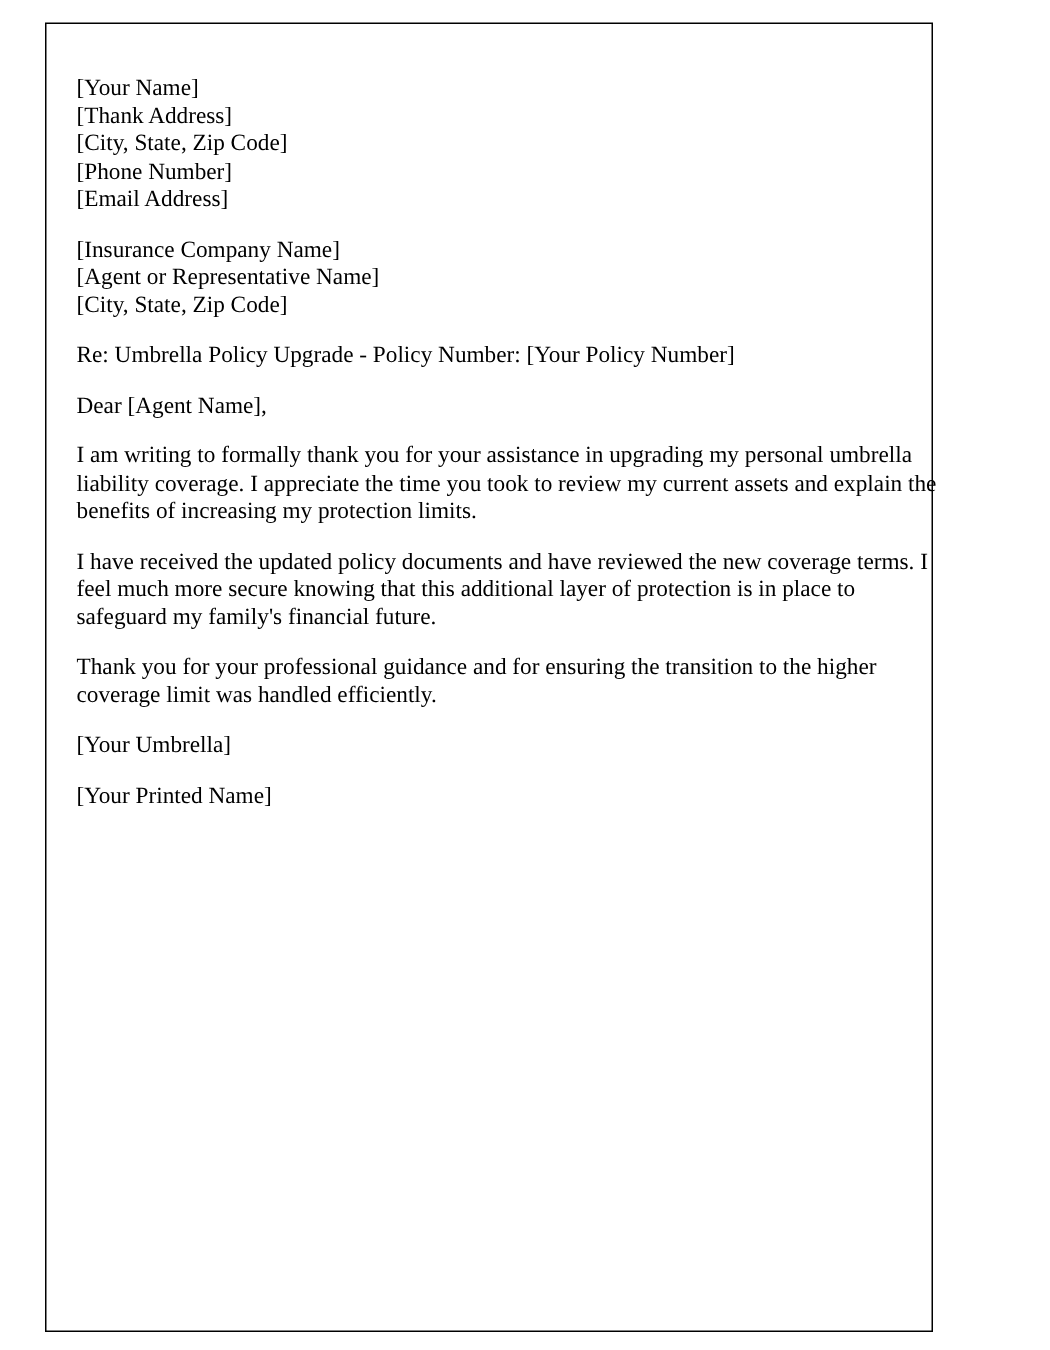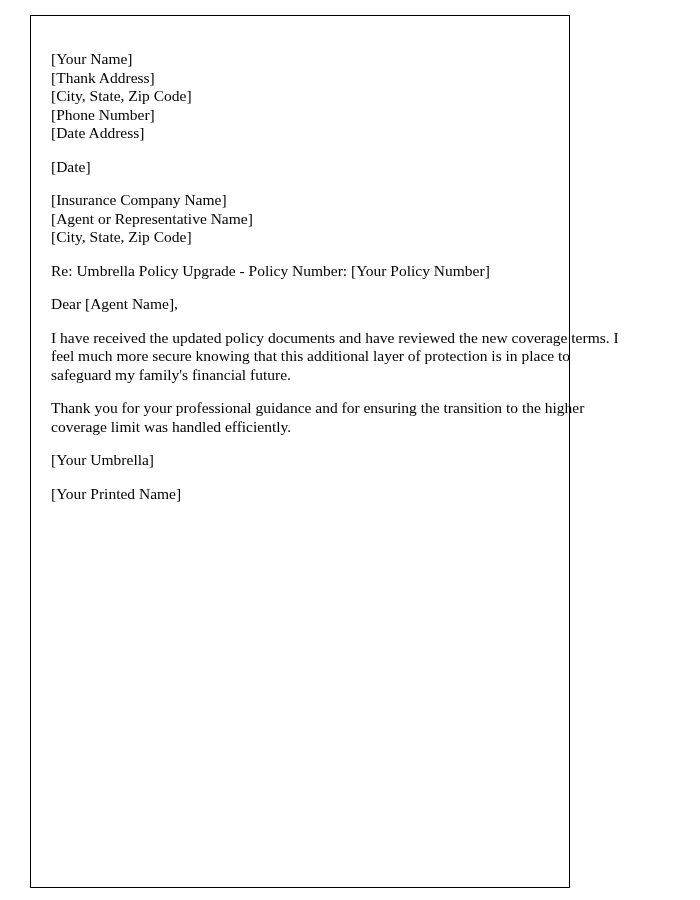--- a/index.html
+++ b/index.html
@@ -11,21 +11,21 @@
     width: 700px;
     height: 900px;
     position: relative;
     font-family: "Liberation Serif", serif;
     color: #000000;
   }
   .page {
     position: absolute;
     left: 30px;
     top: 15px;
-    width: 540px;
+    width: 592px;
     height: 873px;
     border: 1px solid #000000;
     box-sizing: border-box;
     padding: 34px 20px;
     background: #ffffff;
   }
   .content {
     width: 580px;
     font-size: 15.5px;
     line-height: 18.5px;
@@ -44,35 +44,35 @@
 <body>
 
 <div class="page">
   <div class="content">
 
     <div class="block">
       <div class="line">[Your Name]</div>
       <div class="line">[Thank Address]</div>
       <div class="line">[City, State, Zip Code]</div>
       <div class="line">[Phone Number]</div>
-      <div class="line">[Date Address]</div>
+      <div class="line">[Email Address]</div>
     </div>
 
-    <div class="block">[Date]</div>
 
     <div class="block">
       <div class="line">[Insurance Company Name]</div>
       <div class="line">[Agent or Representative Name]</div>
       <div class="line">[City, State, Zip Code]</div>
     </div>
 
     <div class="block">Re: Umbrella Policy Upgrade - Policy Number: [Your Policy Number]</div>
 
     <div class="block">Dear [Agent Name],</div>
 
+    <p class="block">I am writing to formally thank you for your assistance in upgrading my personal umbrella liability coverage. I appreciate the time you took to review my current assets and explain the benefits of increasing my protection limits.</p>
     <p class="block">I have received the updated policy documents and have reviewed the new coverage terms. I feel much more secure knowing that this additional layer of protection is in place to safeguard my family's financial future.</p>
     <p class="block">Thank you for your professional guidance and for ensuring the transition to the higher coverage limit was handled efficiently.</p>
 
 
     <div class="block">[Your Umbrella]</div>
 
     <div class="block">[Your Printed Name]</div>
 
   </div>
 </div>

